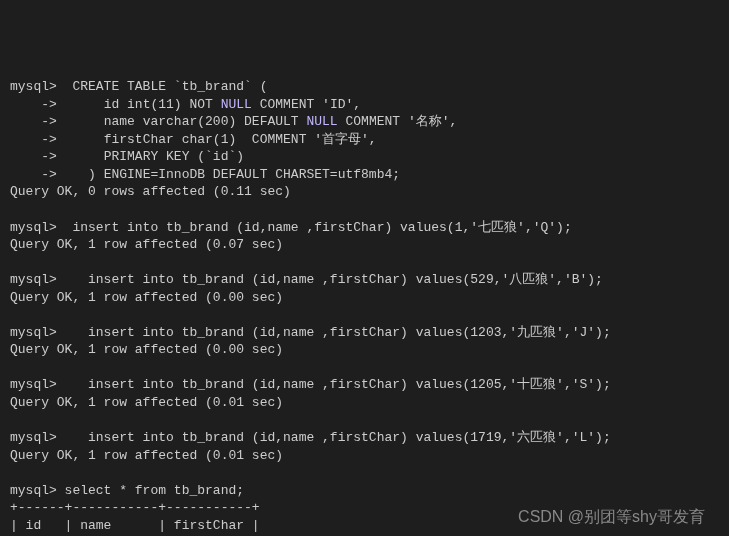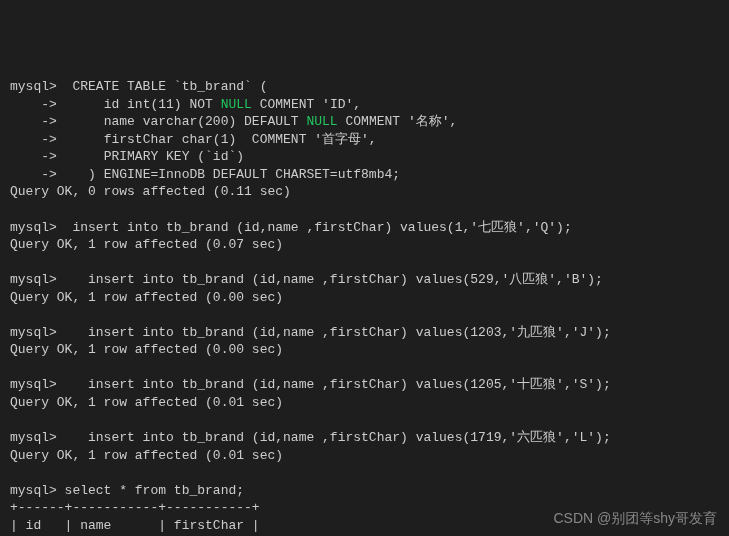--- a/index.html
+++ b/index.html
@@ -9,28 +9,28 @@
     color: #cccccc;
     font-family: Consolas, "Courier New", monospace;
     font-size: 13px;
     line-height: 1.35;
     width: 729px;
     height: 536px;
     box-sizing: border-box;
     white-space: pre-wrap;
     position: relative;
   }
-  .kw { color: #22c55e; }
+  .kw { color: #c4b5fd; }
   .watermark {
     position: absolute;
     bottom: 8px;
-    right: 12px;
+    right: 24px;
     color: #888888;
     font-family: Arial, sans-serif;
-    font-size: 14px;
+    font-size: 16px;
   }
 </style>
 </head>
 <body>
 
 
 
 <div id="terminal"><div><span>mysql&gt;  CREATE TABLE `tb_brand` (</span></div><div><span>    -&gt;      id int(11) NOT </span><span class="kw">NULL</span><span> COMMENT 'ID',</span></div><div><span>    -&gt;      name varchar(200) DEFAULT </span><span class="kw">NULL</span><span> COMMENT '名称',</span></div><div><span>    -&gt;      firstChar char(1)  COMMENT '首字母',</span></div><div><span>    -&gt;      PRIMARY KEY (`id`)</span></div><div><span>    -&gt;    ) ENGINE=InnoDB DEFAULT CHARSET=utf8mb4;</span></div><div><span>Query OK, 0 rows affected (0.11 sec)</span></div><div>&nbsp;</div><div><span>mysql&gt;  insert into tb_brand (id,name ,firstChar) values(1,'七匹狼','Q');</span></div><div><span>Query OK, 1 row affected (0.07 sec)</span></div><div>&nbsp;</div><div><span>mysql&gt;    insert into tb_brand (id,name ,firstChar) values(529,'八匹狼','B');</span></div><div><span>Query OK, 1 row affected (0.00 sec)</span></div><div>&nbsp;</div><div><span>mysql&gt;    insert into tb_brand (id,name ,firstChar) values(1203,'九匹狼','J');</span></div><div><span>Query OK, 1 row affected (0.00 sec)</span></div><div>&nbsp;</div><div><span>mysql&gt;    insert into tb_brand (id,name ,firstChar) values(1205,'十匹狼','S');</span></div><div><span>Query OK, 1 row affected (0.01 sec)</span></div><div>&nbsp;</div><div><span>mysql&gt;    insert into tb_brand (id,name ,firstChar) values(1719,'六匹狼','L');</span></div><div><span>Query OK, 1 row affected (0.01 sec)</span></div><div>&nbsp;</div><div><span>mysql&gt; select * from tb_brand;</span></div><div><span>+------+-----------+-----------+</span></div><div><span>| id   | name      | firstChar |</span></div><div><span>+------+-----------+-----------+</span></div></div>
 
 <div class="watermark">CSDN @别团等shy哥发育</div>

